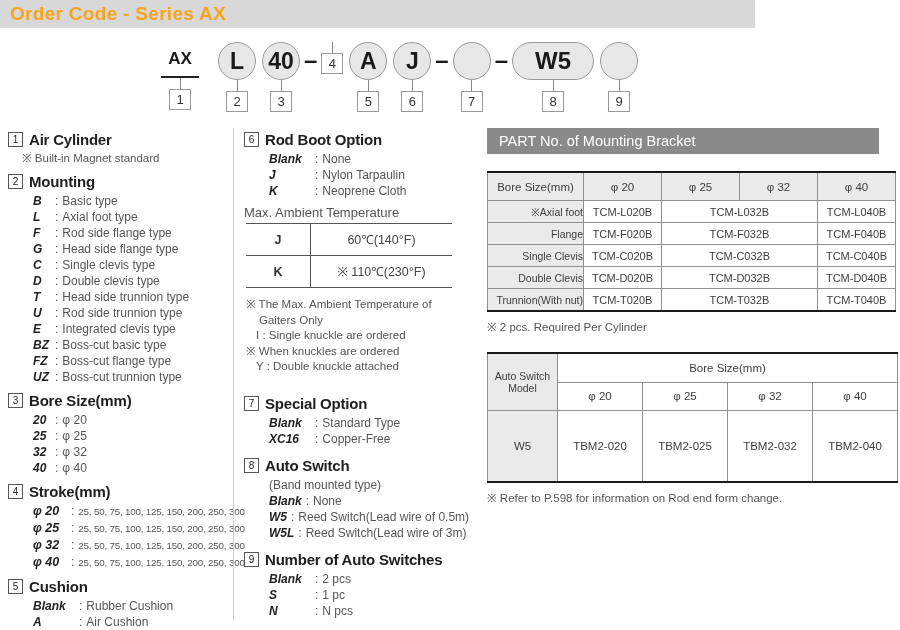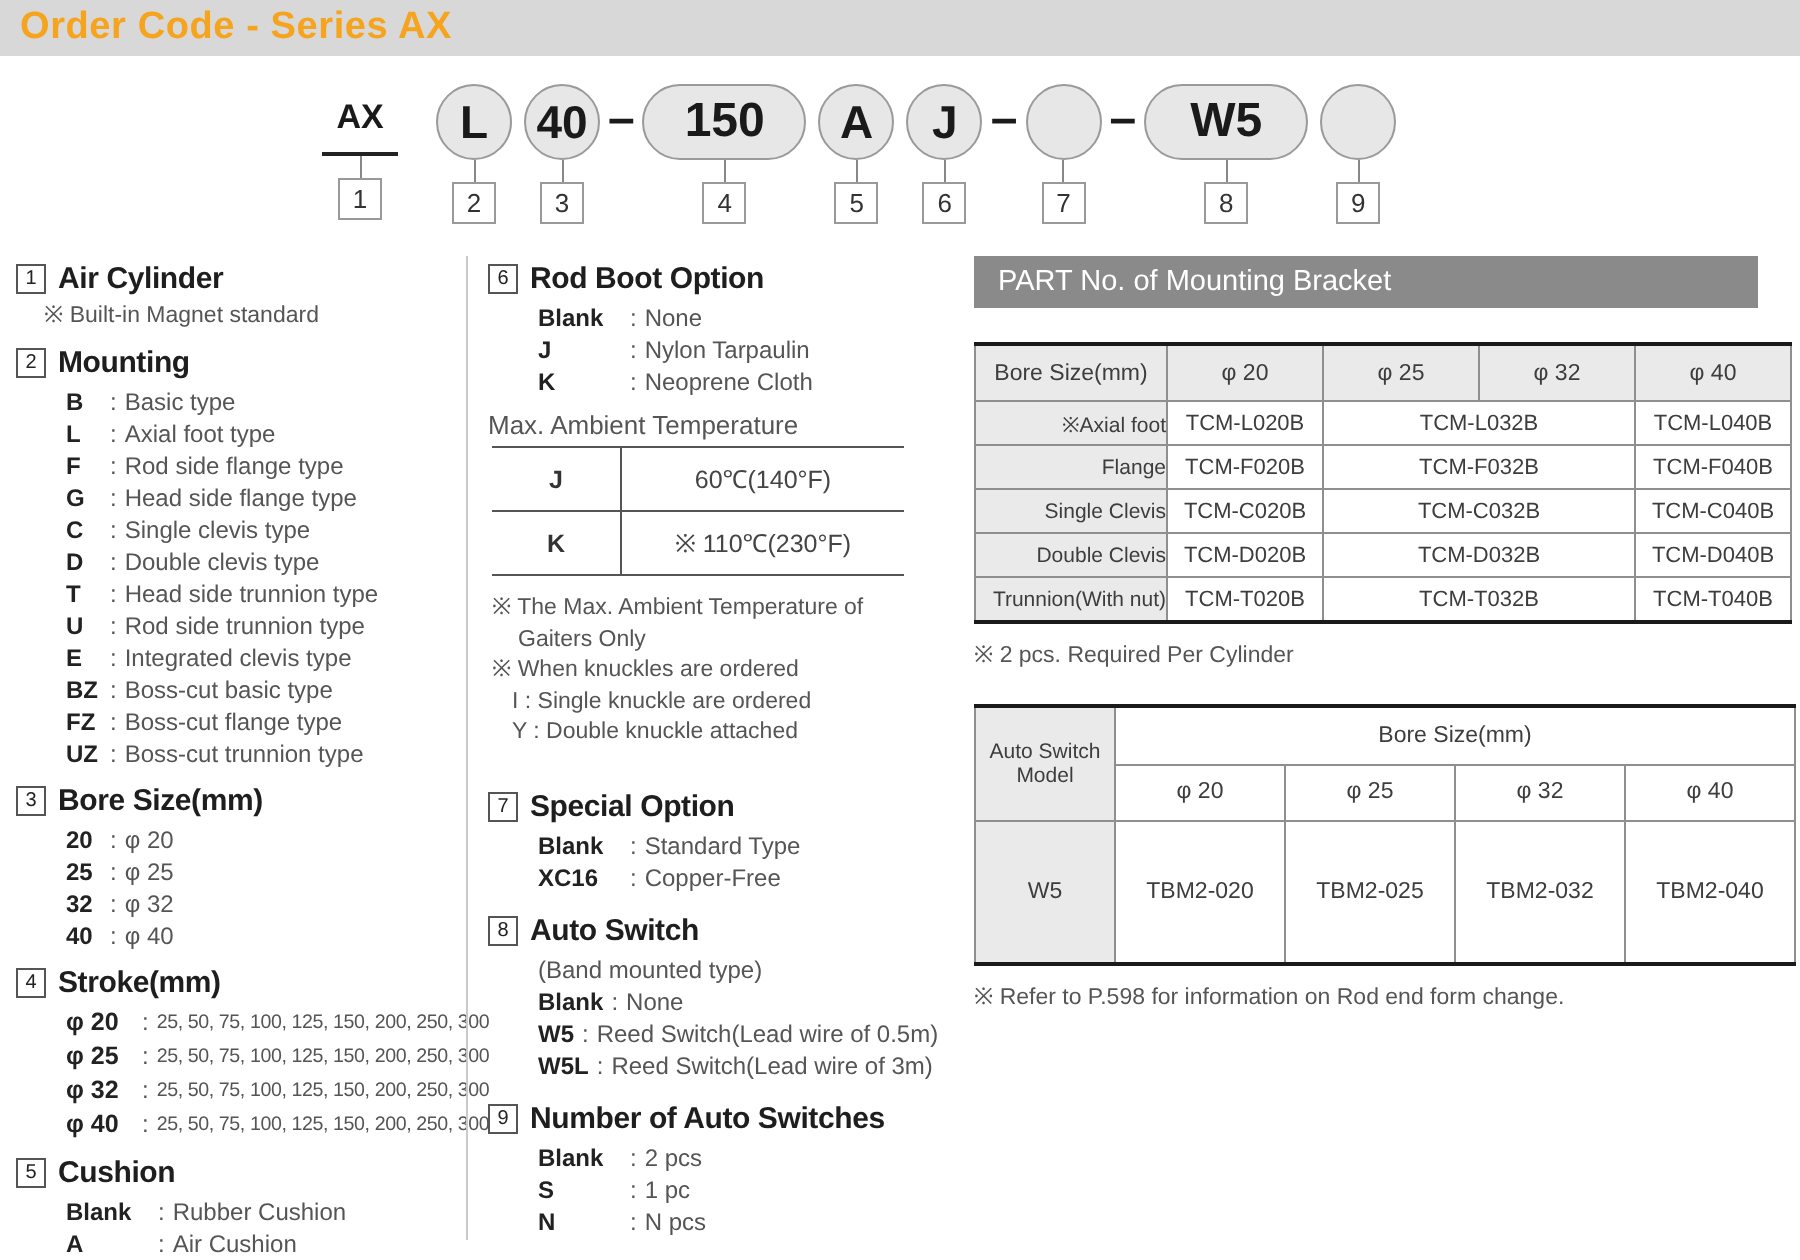--- a/index.html
+++ b/index.html
@@ -1,21 +1,21 @@
 <!DOCTYPE html>
 <html><head>
 <meta charset="utf-8">
 <style>
   html,body{margin:0;padding:0;}
   body{
     width:900px;height:630px;position:relative;background:#fff;overflow:hidden;
     font-family:"Liberation Sans", sans-serif;color:#444;
   }
   
-  .topbar{position:absolute;left:0;top:0;width:900px;height:28px;background:#d8d8d8;}
+  .topbar{position:absolute;left:0;top:0;width:755px;height:28px;background:#d8d8d8;}
   .topbar-title{position:absolute;left:10px;top:3px;font-size:19px;font-weight:700;color:#f6a41d;letter-spacing:.3px;}
 
   
   .oc{position:absolute;left:158px;top:42px;display:flex;align-items:flex-start;}
   .oc-seg{display:flex;flex-direction:column;align-items:center;margin:0 3px;}
   .oc-sym{height:38px;min-width:38px;box-sizing:border-box;display:flex;align-items:center;justify-content:center;
           font-size:23px;font-weight:700;color:#1a1a1a;}
   .oc-sym.plain{border-bottom:2px solid #222;font-size:17px;height:36px;padding:0 6px 1px;}
   .oc-sym.circle{width:38px;border-radius:50%;background:#e7e7e7;border:1px solid #9a9a9a;}
   .oc-sym.pill{min-width:82px;padding:0 12px;border-radius:19px;background:#e7e7e7;border:1px solid #9a9a9a;font-size:24px;}
@@ -30,21 +30,21 @@
   .v-divider{position:absolute;left:233px;top:128px;width:1px;height:492px;background:#c9c9c9;}
   .col-mid{position:absolute;left:244px;top:124px;width:230px;}
   .col-right{position:absolute;left:487px;top:128px;width:412px;}
 
   
   .sec-head{display:flex;align-items:center;margin:7px 0 3px 0;}
   .sec-num{width:13px;height:13px;border:1px solid #555;margin-right:6px;font-size:10px;display:flex;align-items:center;
            justify-content:center;color:#222;background:#fff;flex:none;}
   .sec-title{font-size:15px;font-weight:700;color:#1e1e1e;letter-spacing:-.2px;white-space:nowrap;}
   .opt{display:flex;padding-left:25px;font-size:12px;line-height:16px;color:#555;white-space:nowrap;}
-  .opt .code{color:#222;font-weight:700;flex:none;}
+  .opt .code{color:#222;font-weight:700;flex:none;font-style:italic;}
   .opt .sep{padding:0 4px;flex:none;color:#555;}
   .opt .desc{color:#555;}
   .w20 .code{min-width:18px;}
   .w42 .code{min-width:42px;}
   .stroke{line-height:17px;}
   .stroke .code{min-width:34px;font-size:12.5px;}
   .stroke .desc{font-size:9.8px;letter-spacing:-.2px;line-height:17px;}
   .subnote{font-size:11.5px;color:#555;padding-left:14px;line-height:15px;margin-top:2px;white-space:nowrap;}
   .subtitle{font-size:12px;color:#555;padding-left:25px;line-height:16px;}
 
@@ -94,21 +94,20 @@
     <div class="oc-tick"></div>
     <div class="oc-num">2</div>
   </div>
   <div class="oc-seg">
     <div class="oc-sym circle">40</div>
     <div class="oc-tick"></div>
     <div class="oc-num">3</div>
   </div>
   <div class="oc-dash">–</div>
   <div class="oc-seg">
-    <div class="oc-sym pill">150</div>
     <div class="oc-tick"></div>
     <div class="oc-num">4</div>
   </div>
   <div class="oc-seg">
     <div class="oc-sym circle">A</div>
     <div class="oc-tick"></div>
     <div class="oc-num">5</div>
   </div>
   <div class="oc-seg">
     <div class="oc-sym circle">J</div>
@@ -317,22 +316,22 @@
       </tr>
       <tr>
         <td class="code">K</td>
         <td>※ 110℃(230°F)</td>
       </tr>
     </tbody>
       </table>
     <div class="notes">
       <div class="line">※ The Max. Ambient Temperature of</div>
       <div class="line cont">Gaiters Only</div>
+      <div class="line sub">I : Single knuckle are ordered</div>
       <div class="line">※ When knuckles are ordered</div>
-      <div class="line sub">I : Single knuckle are ordered</div>
       <div class="line sub">Y : Double knuckle attached</div>
     </div>
   </div>
 
   <div class="mt20">
     <div class="sec-head">
       <span class="sec-num">7</span>
       <span class="sec-title">Special Option</span>
     </div>
     <div class="opt w42">

